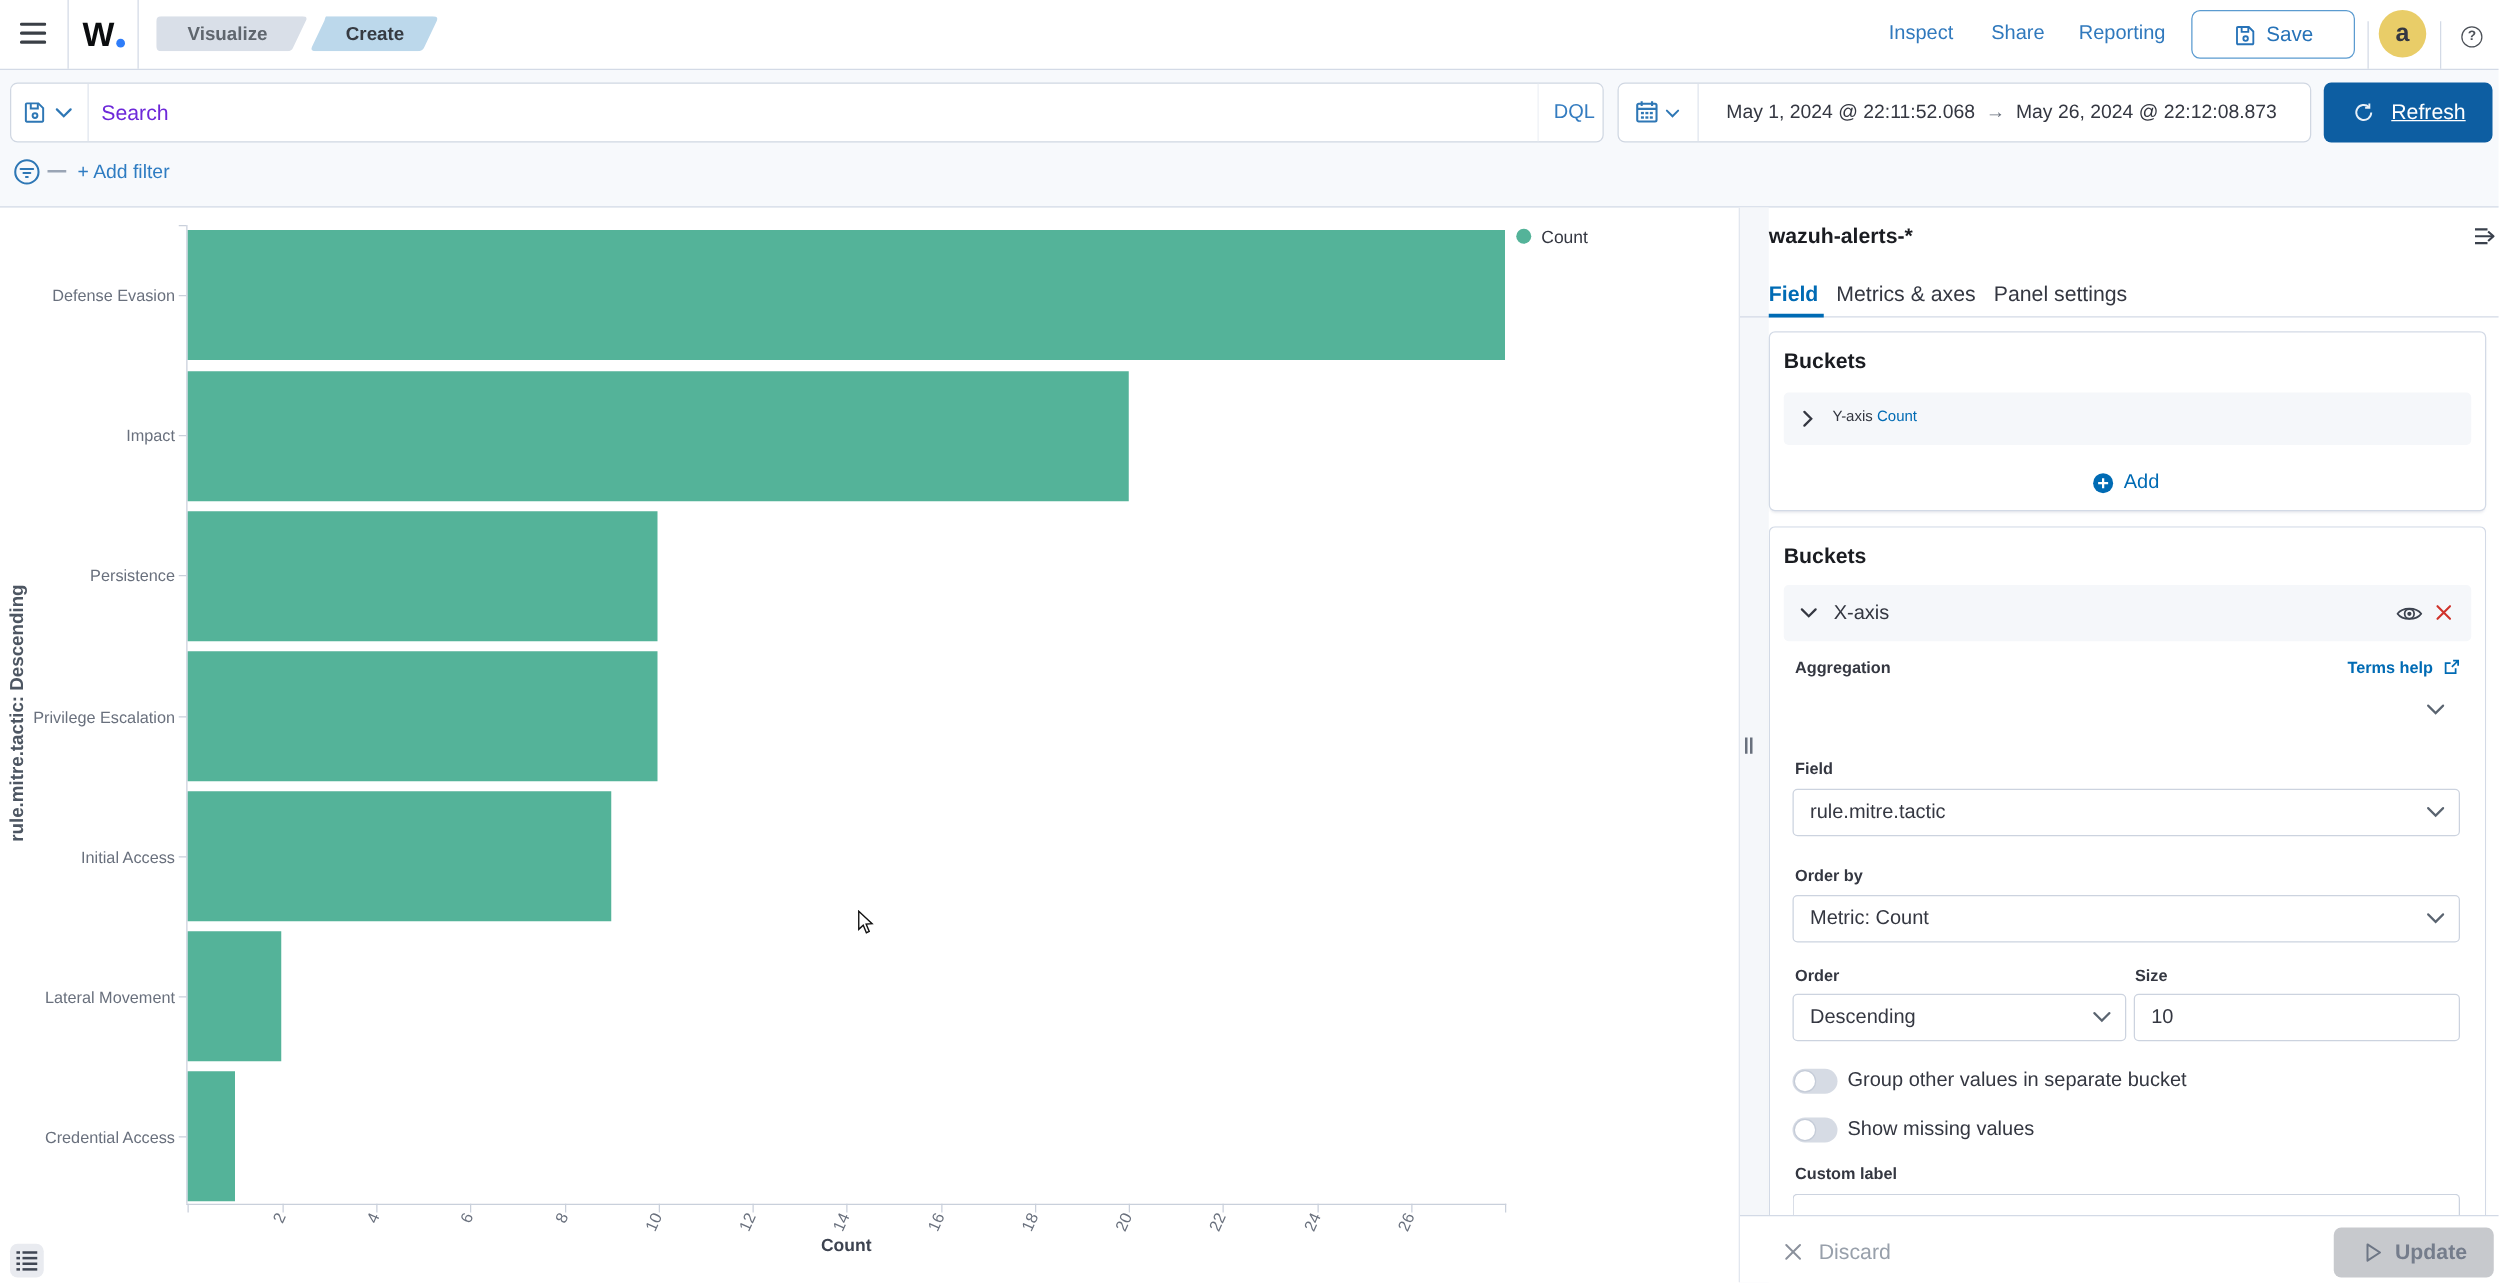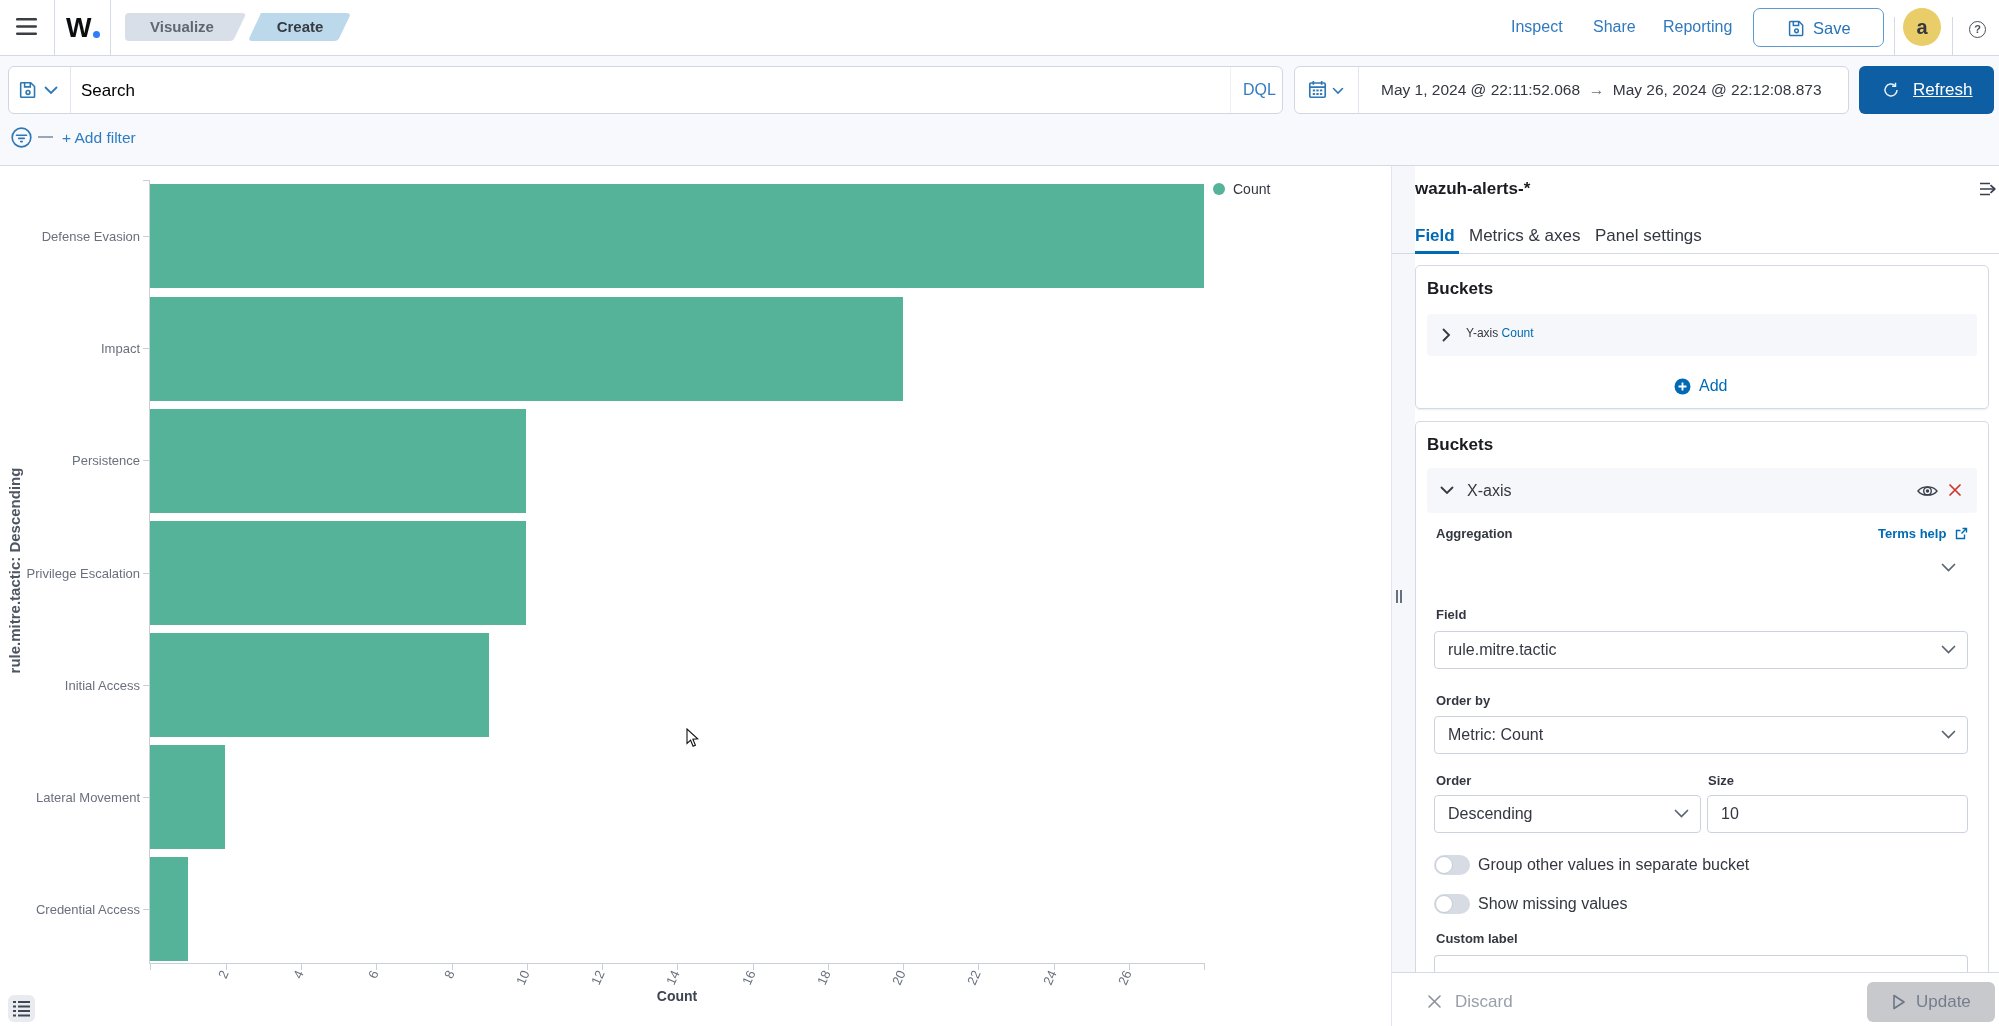--- a/index.html
+++ b/index.html
@@ -75,21 +75,21 @@
     <div class="inputbox" style="left:8px;top:10px;width:1275px;height:48px;"></div>
     <div class="abs" style="left:70px;top:11px;width:1px;height:46px;background:#e0e5ee;"></div>
     <svg class="abs" style="left:19px;top:25px" width="18" height="18" viewBox="0 0 16 16" fill="none" stroke="#2e77b5" stroke-width="1.4">
       <path d="M2.2 1.5 h8.2 l3.4 3.4 V13.8 a0.7 0.7 0 0 1 -0.7 0.7 H2.2 a0.7 0.7 0 0 1 -0.7 -0.7 V2.2 a0.7 0.7 0 0 1 0.7 -0.7 Z"></path>
       <path d="M5 1.8 v3.4 h5 v-3.4"></path>
       <circle cx="8" cy="10.2" r="1.7"></circle>
     </svg>
     <svg class="abs" style="left:44px;top:30px" width="14" height="9" viewBox="0 0 14 9" fill="none" stroke="#2e77b5" stroke-width="1.8" stroke-linecap="round">
         <path d="M1.5 1.5 L7 7 L12.5 1.5"></path>
       </svg>
-    <div class="abs" style="left:81px;top:25px;font-size:17px;color:#000000;">Search</div>
+    <div class="abs" style="left:81px;top:25px;font-size:17px;color:#6d28d9;">Search</div>
     <div class="abs" style="left:1230px;top:11px;width:1px;height:46px;background:#eef1f6;"></div>
     <div class="abs" style="left:1243px;top:25px;font-size:16px;color:#347cc0;">DQL</div>
 
     <div class="inputbox" style="left:1294px;top:10px;width:555px;height:48px;"></div>
     <svg class="abs" style="left:1308px;top:24px" width="19" height="19" viewBox="0 0 16 16" fill="none" stroke="#2e77b5" stroke-width="1.4">
       <rect x="1.5" y="2.5" width="13" height="12" rx="1"></rect>
       <path d="M4.5 0.8 v3.2 M11.5 0.8 v3.2 M1.5 6 h13"></path>
       <g fill="#2e77b5" stroke="none">
           <rect x="4" y="8" width="2" height="1.6"></rect>
           <rect x="7" y="8" width="2" height="1.6"></rect>
@@ -292,15 +292,15 @@
 
   <div class="abs" style="left:1392px;top:972px;width:607px;height:54px;background:#fff;border-top:1px solid #d3dae6;"></div>
   <svg class="abs" style="left:1427px;top:994px" width="15" height="15" viewBox="0 0 15 15" stroke="#8b919c" stroke-width="1.6" stroke-linecap="round">
       <path d="M2 2 L13 13 M13 2 L2 13"></path>
     </svg>
   <div class="abs" style="left:1455px;top:992px;font-size:17px;color:#98a0ab;">Discard</div>
   <div class="abs" style="left:1867px;top:982px;width:128px;height:40px;background:#c7c9cd;border-radius:6px;"></div>
   <svg class="abs" style="left:1892px;top:994px" width="14" height="16" viewBox="0 0 14 16" fill="none" stroke="#6d7685" stroke-width="1.6" stroke-linejoin="round">
       <path d="M2 1.5 L12 8 L2 14.5 Z"></path>
     </svg>
-  <div class="abs" style="left:1916px;top:992px;font-size:17px;font-weight:normal;color:#757d8c;">Update</div>
+  <div class="abs" style="left:1916px;top:992px;font-size:17px;font-weight:bold;color:#757d8c;">Update</div>
 
 </div>
 
 </body></html>

